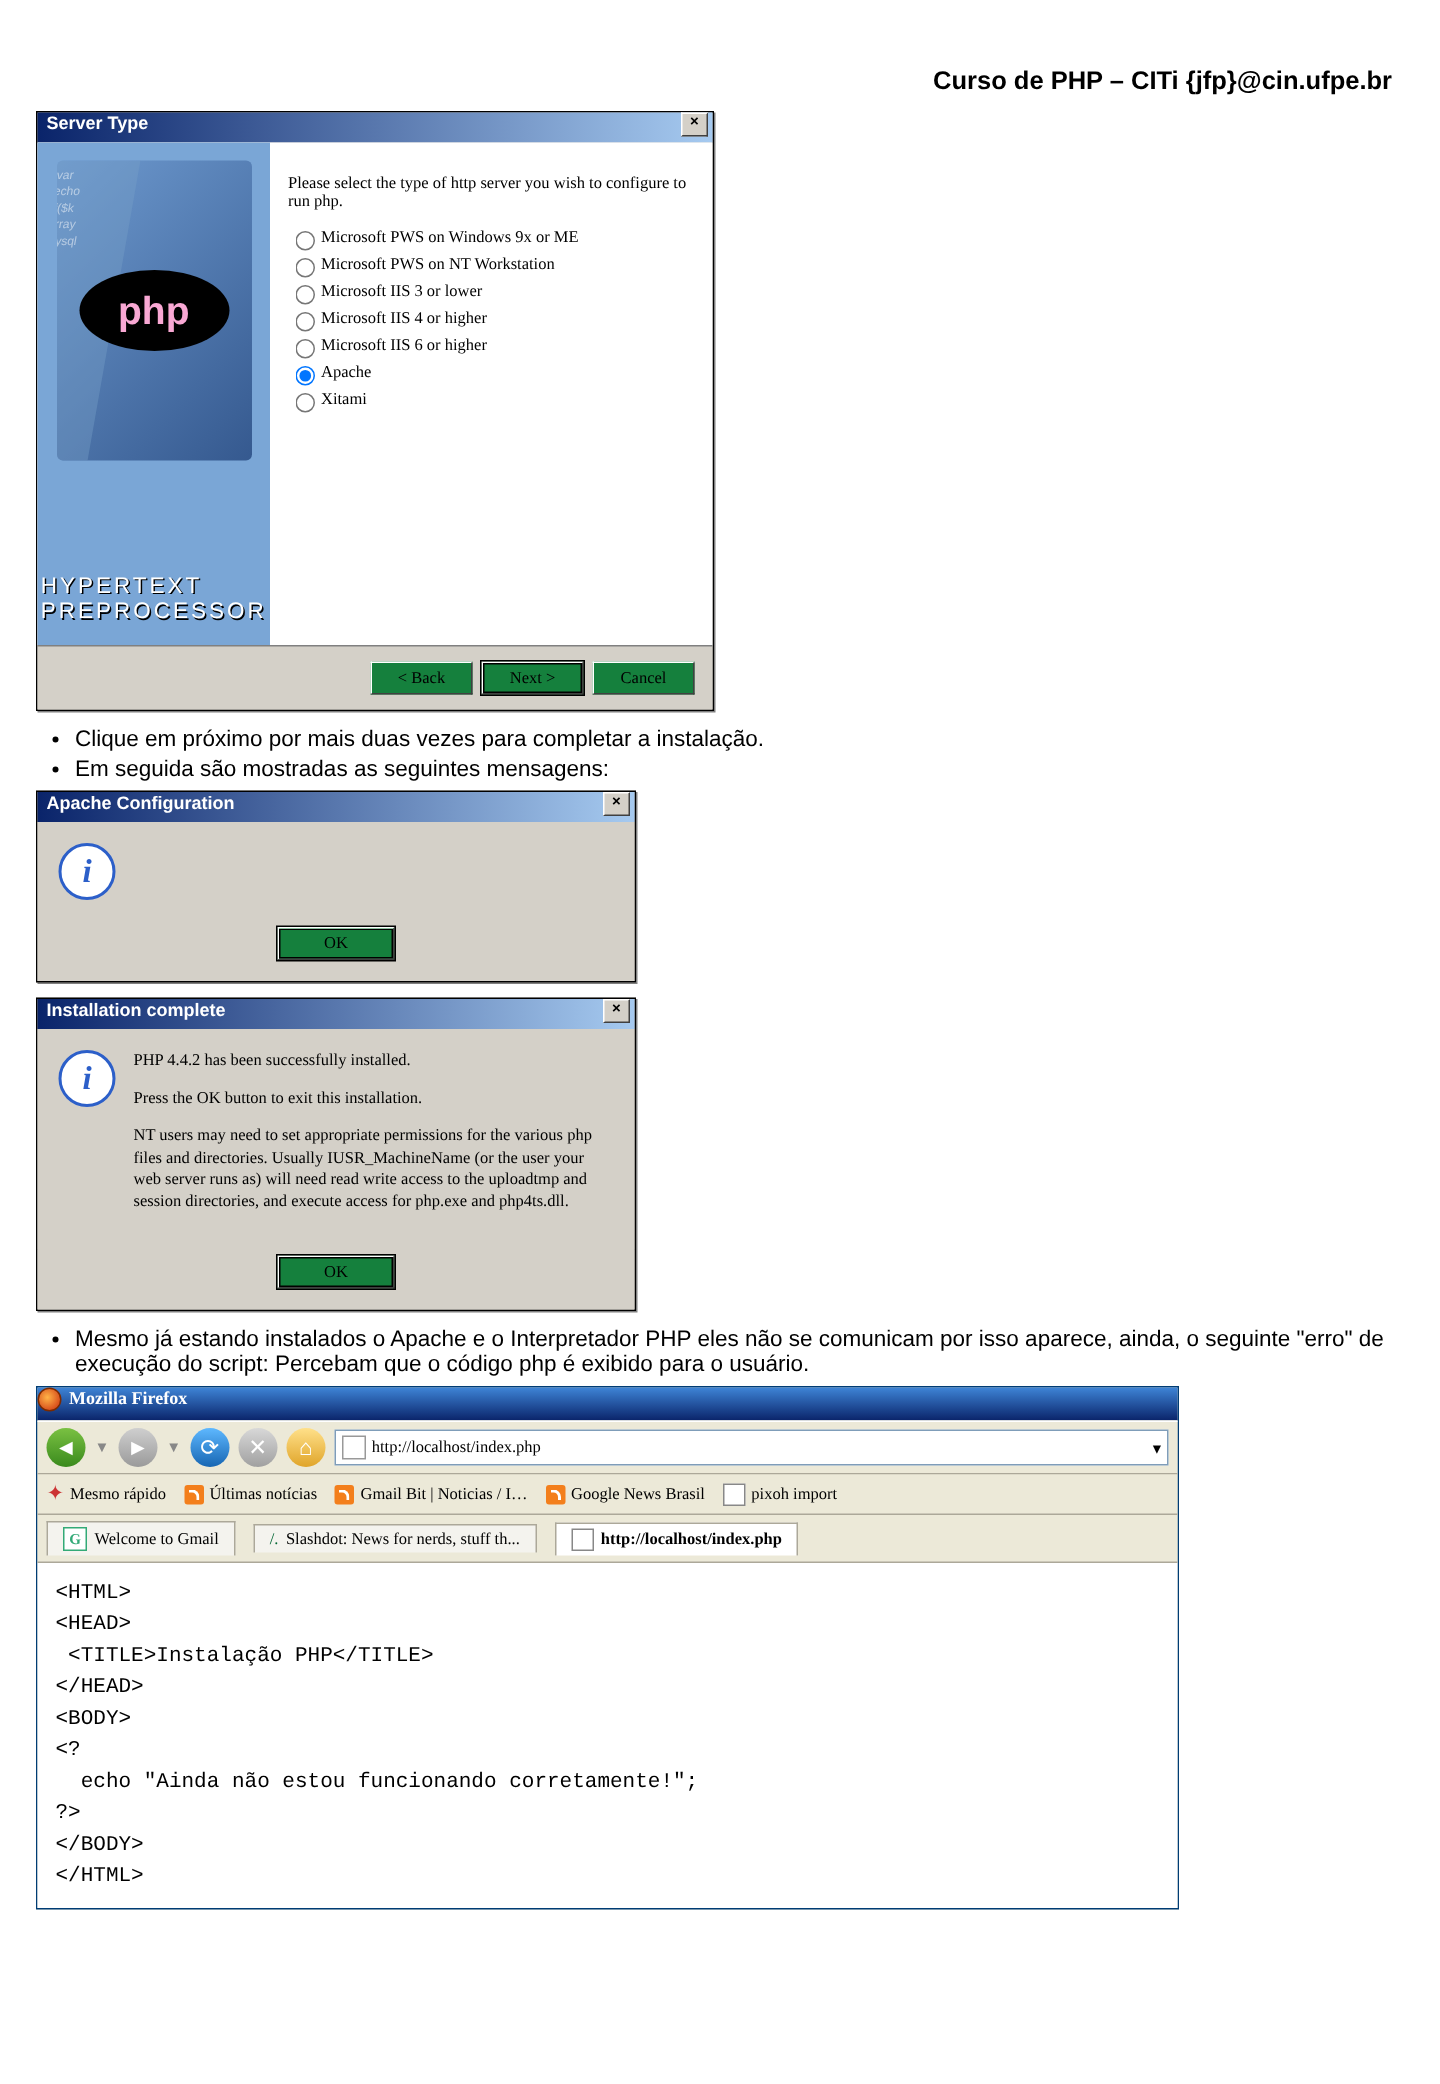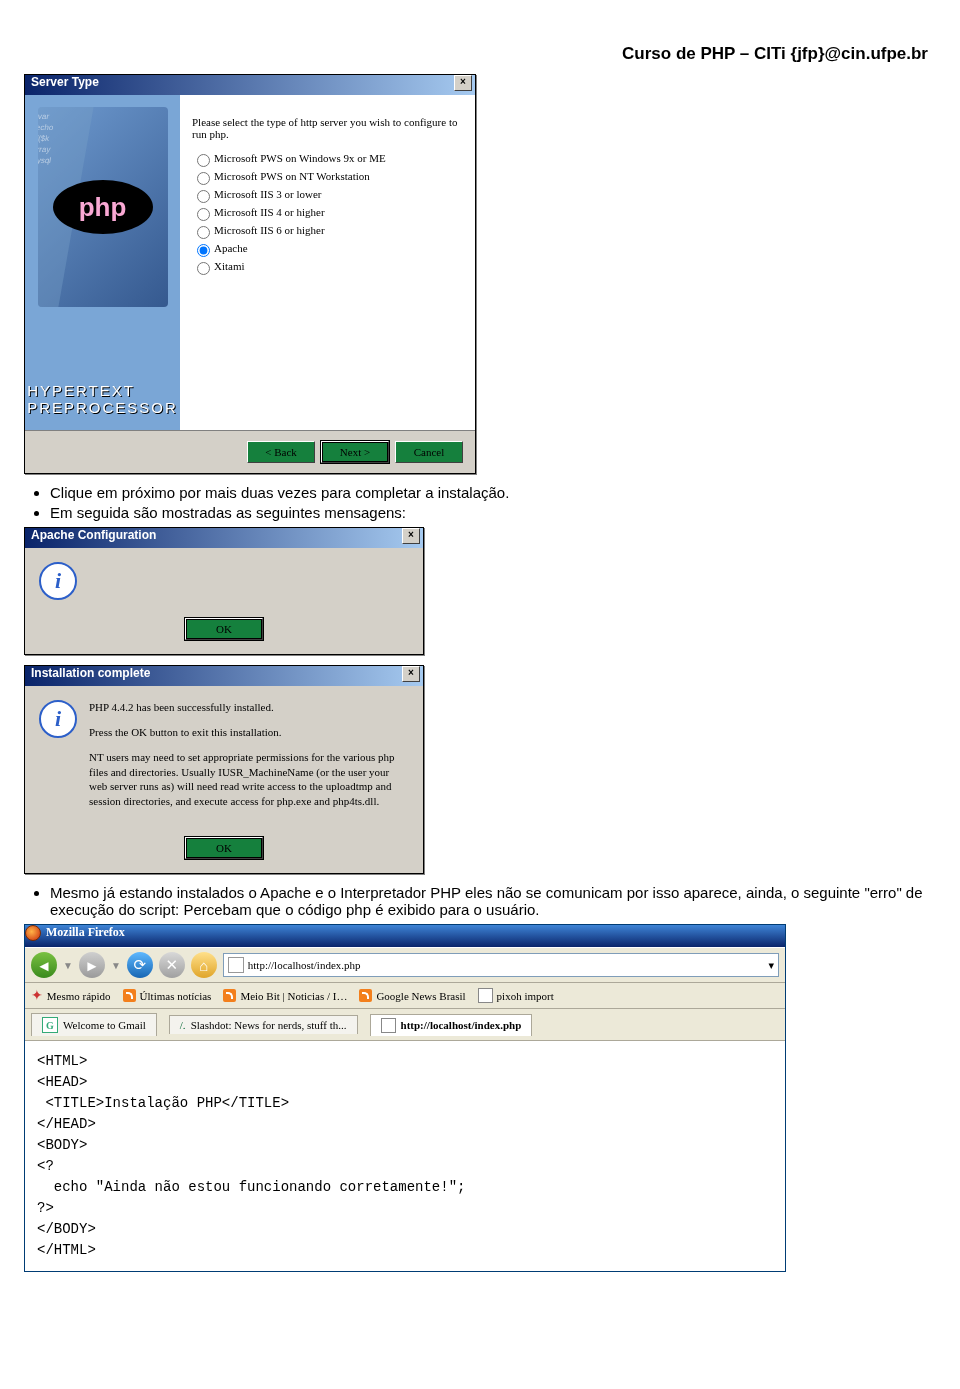--- a/index.html
+++ b/index.html
@@ -299,21 +299,21 @@
       <span class="bm">
           <span class="star">✦</span>
           <span>Mesmo rápido</span>
         </span>
       <span class="bm">
           <span class="rss"></span>
           <span>Últimas notícias</span>
         </span>
       <span class="bm">
           <span class="rss"></span>
-          <span>Meio Bit | Noticias / I…</span>
+          <span>Gmail Bit | Noticias / I…</span>
         </span>
       <span class="bm">
           <span class="rss"></span>
           <span>Google News Brasil</span>
         </span>
       <span class="bm">
           <span class="docic"></span>
           <span>pixoh import</span>
         </span>
     </div>

